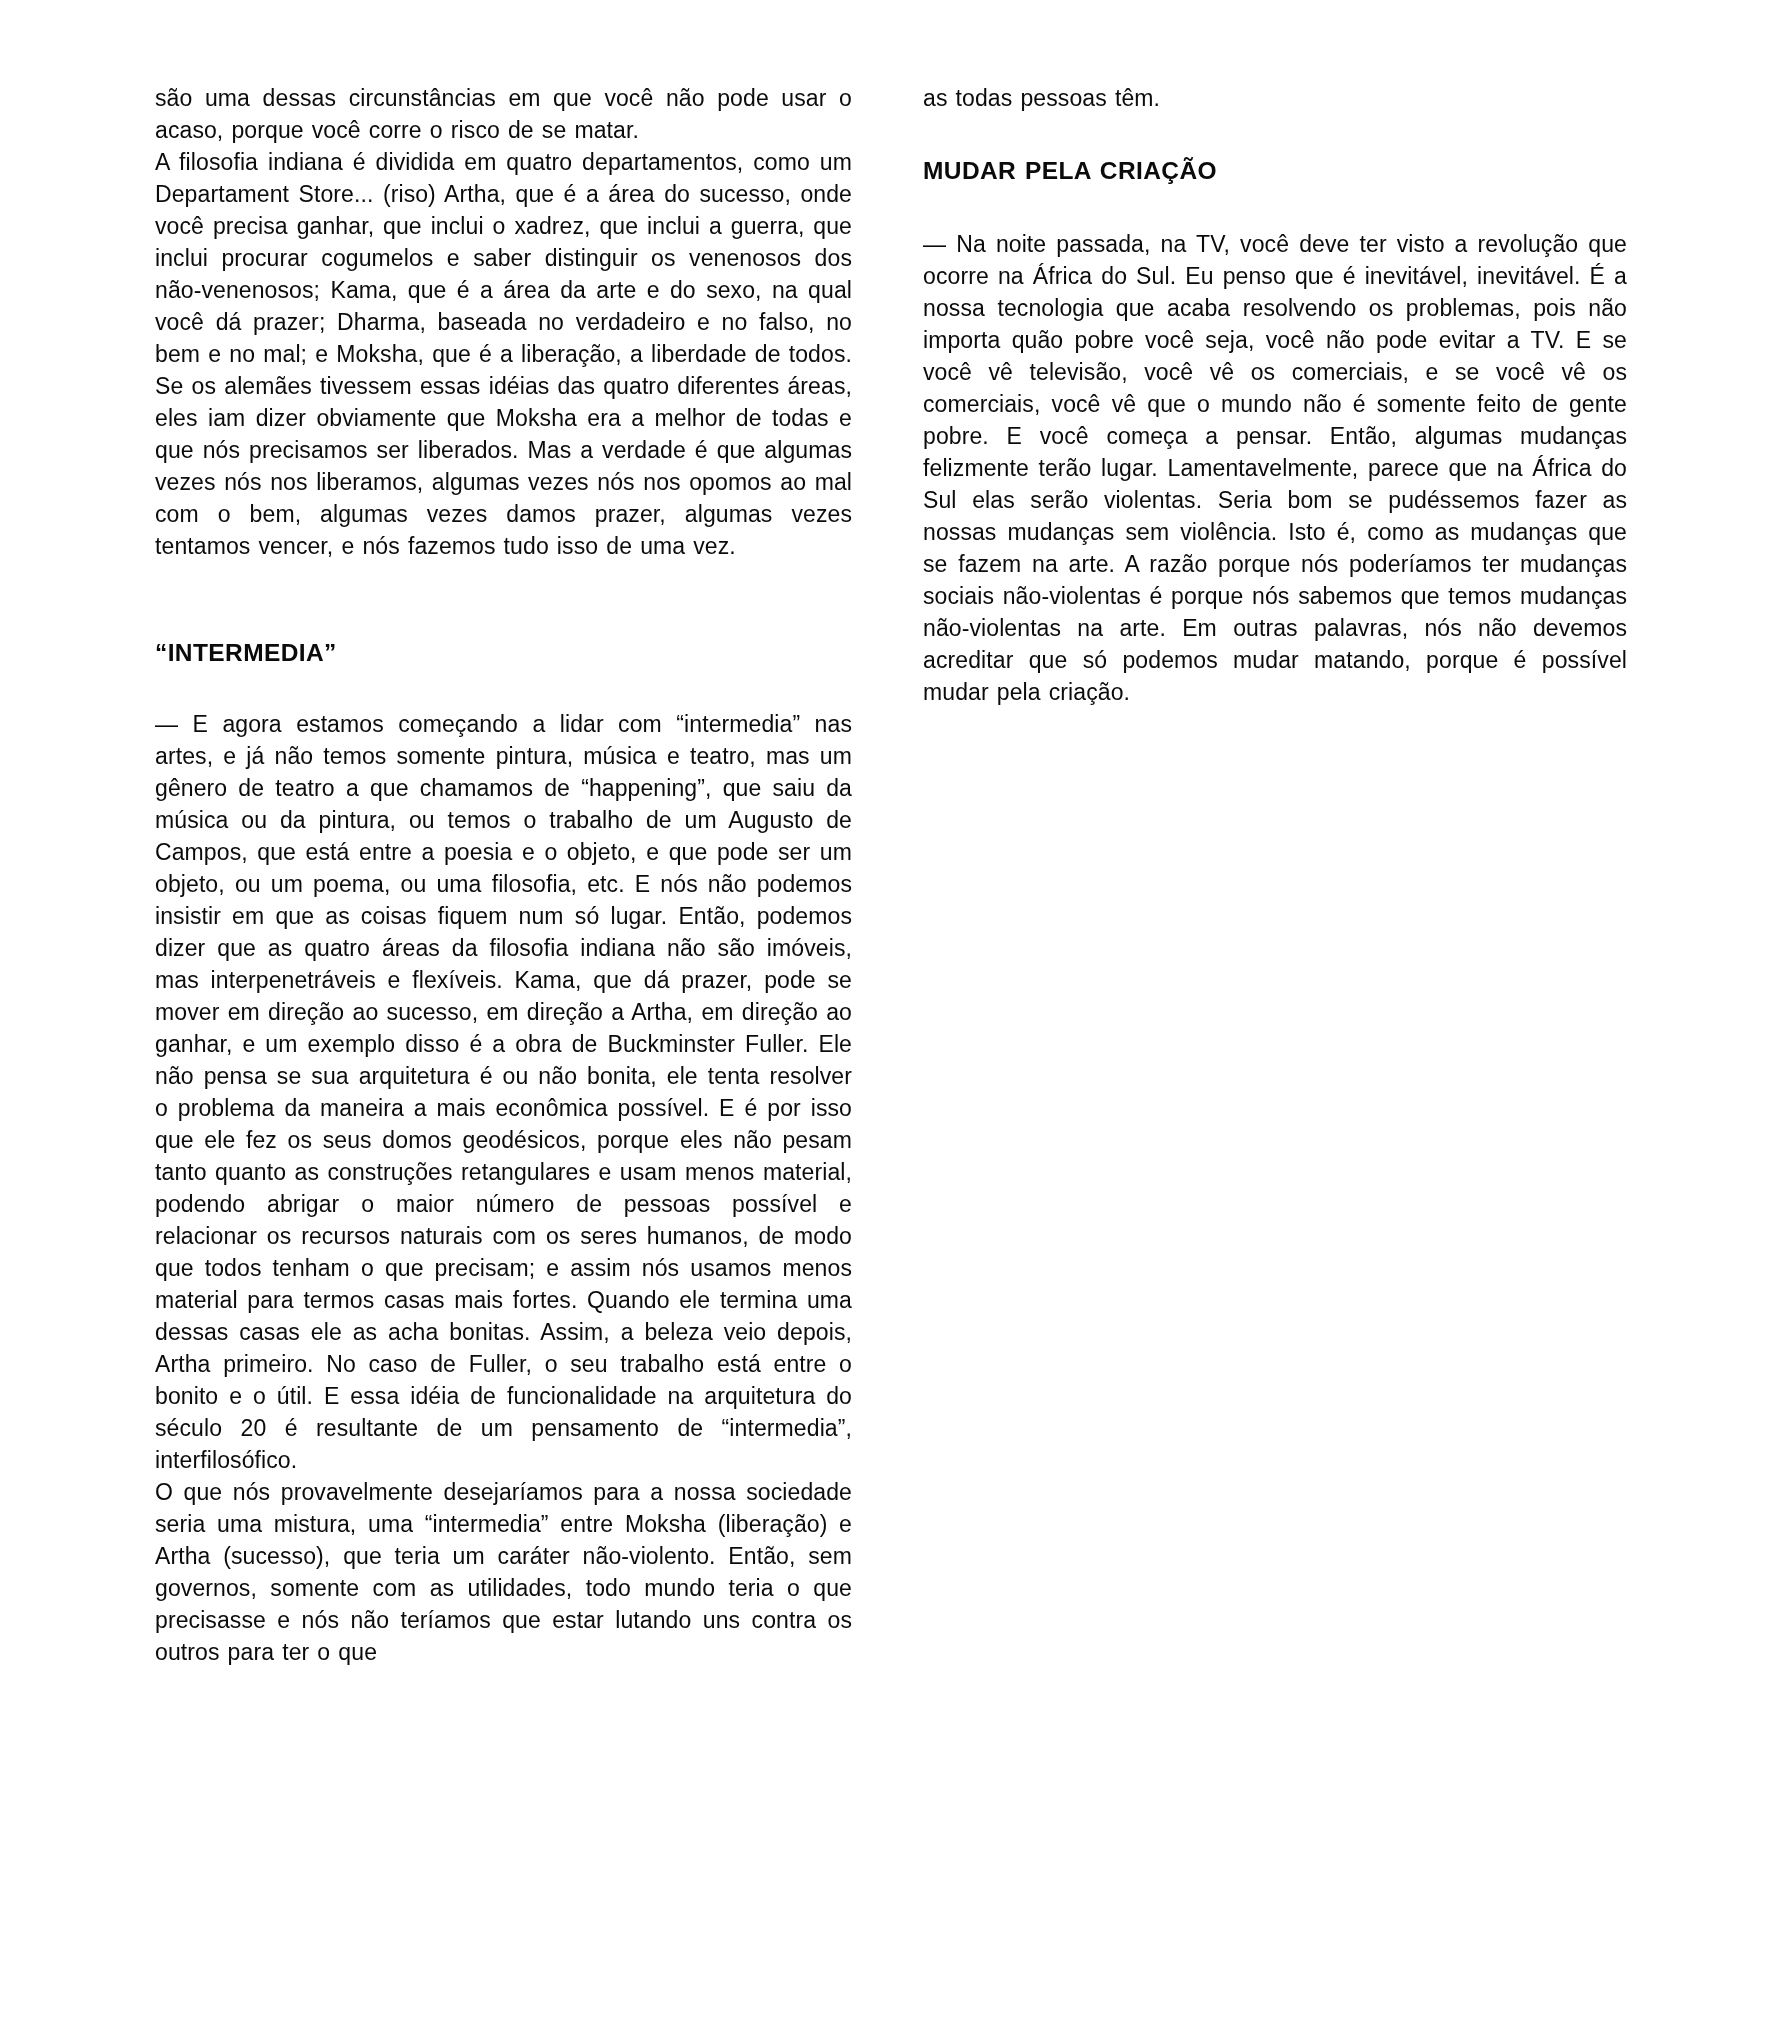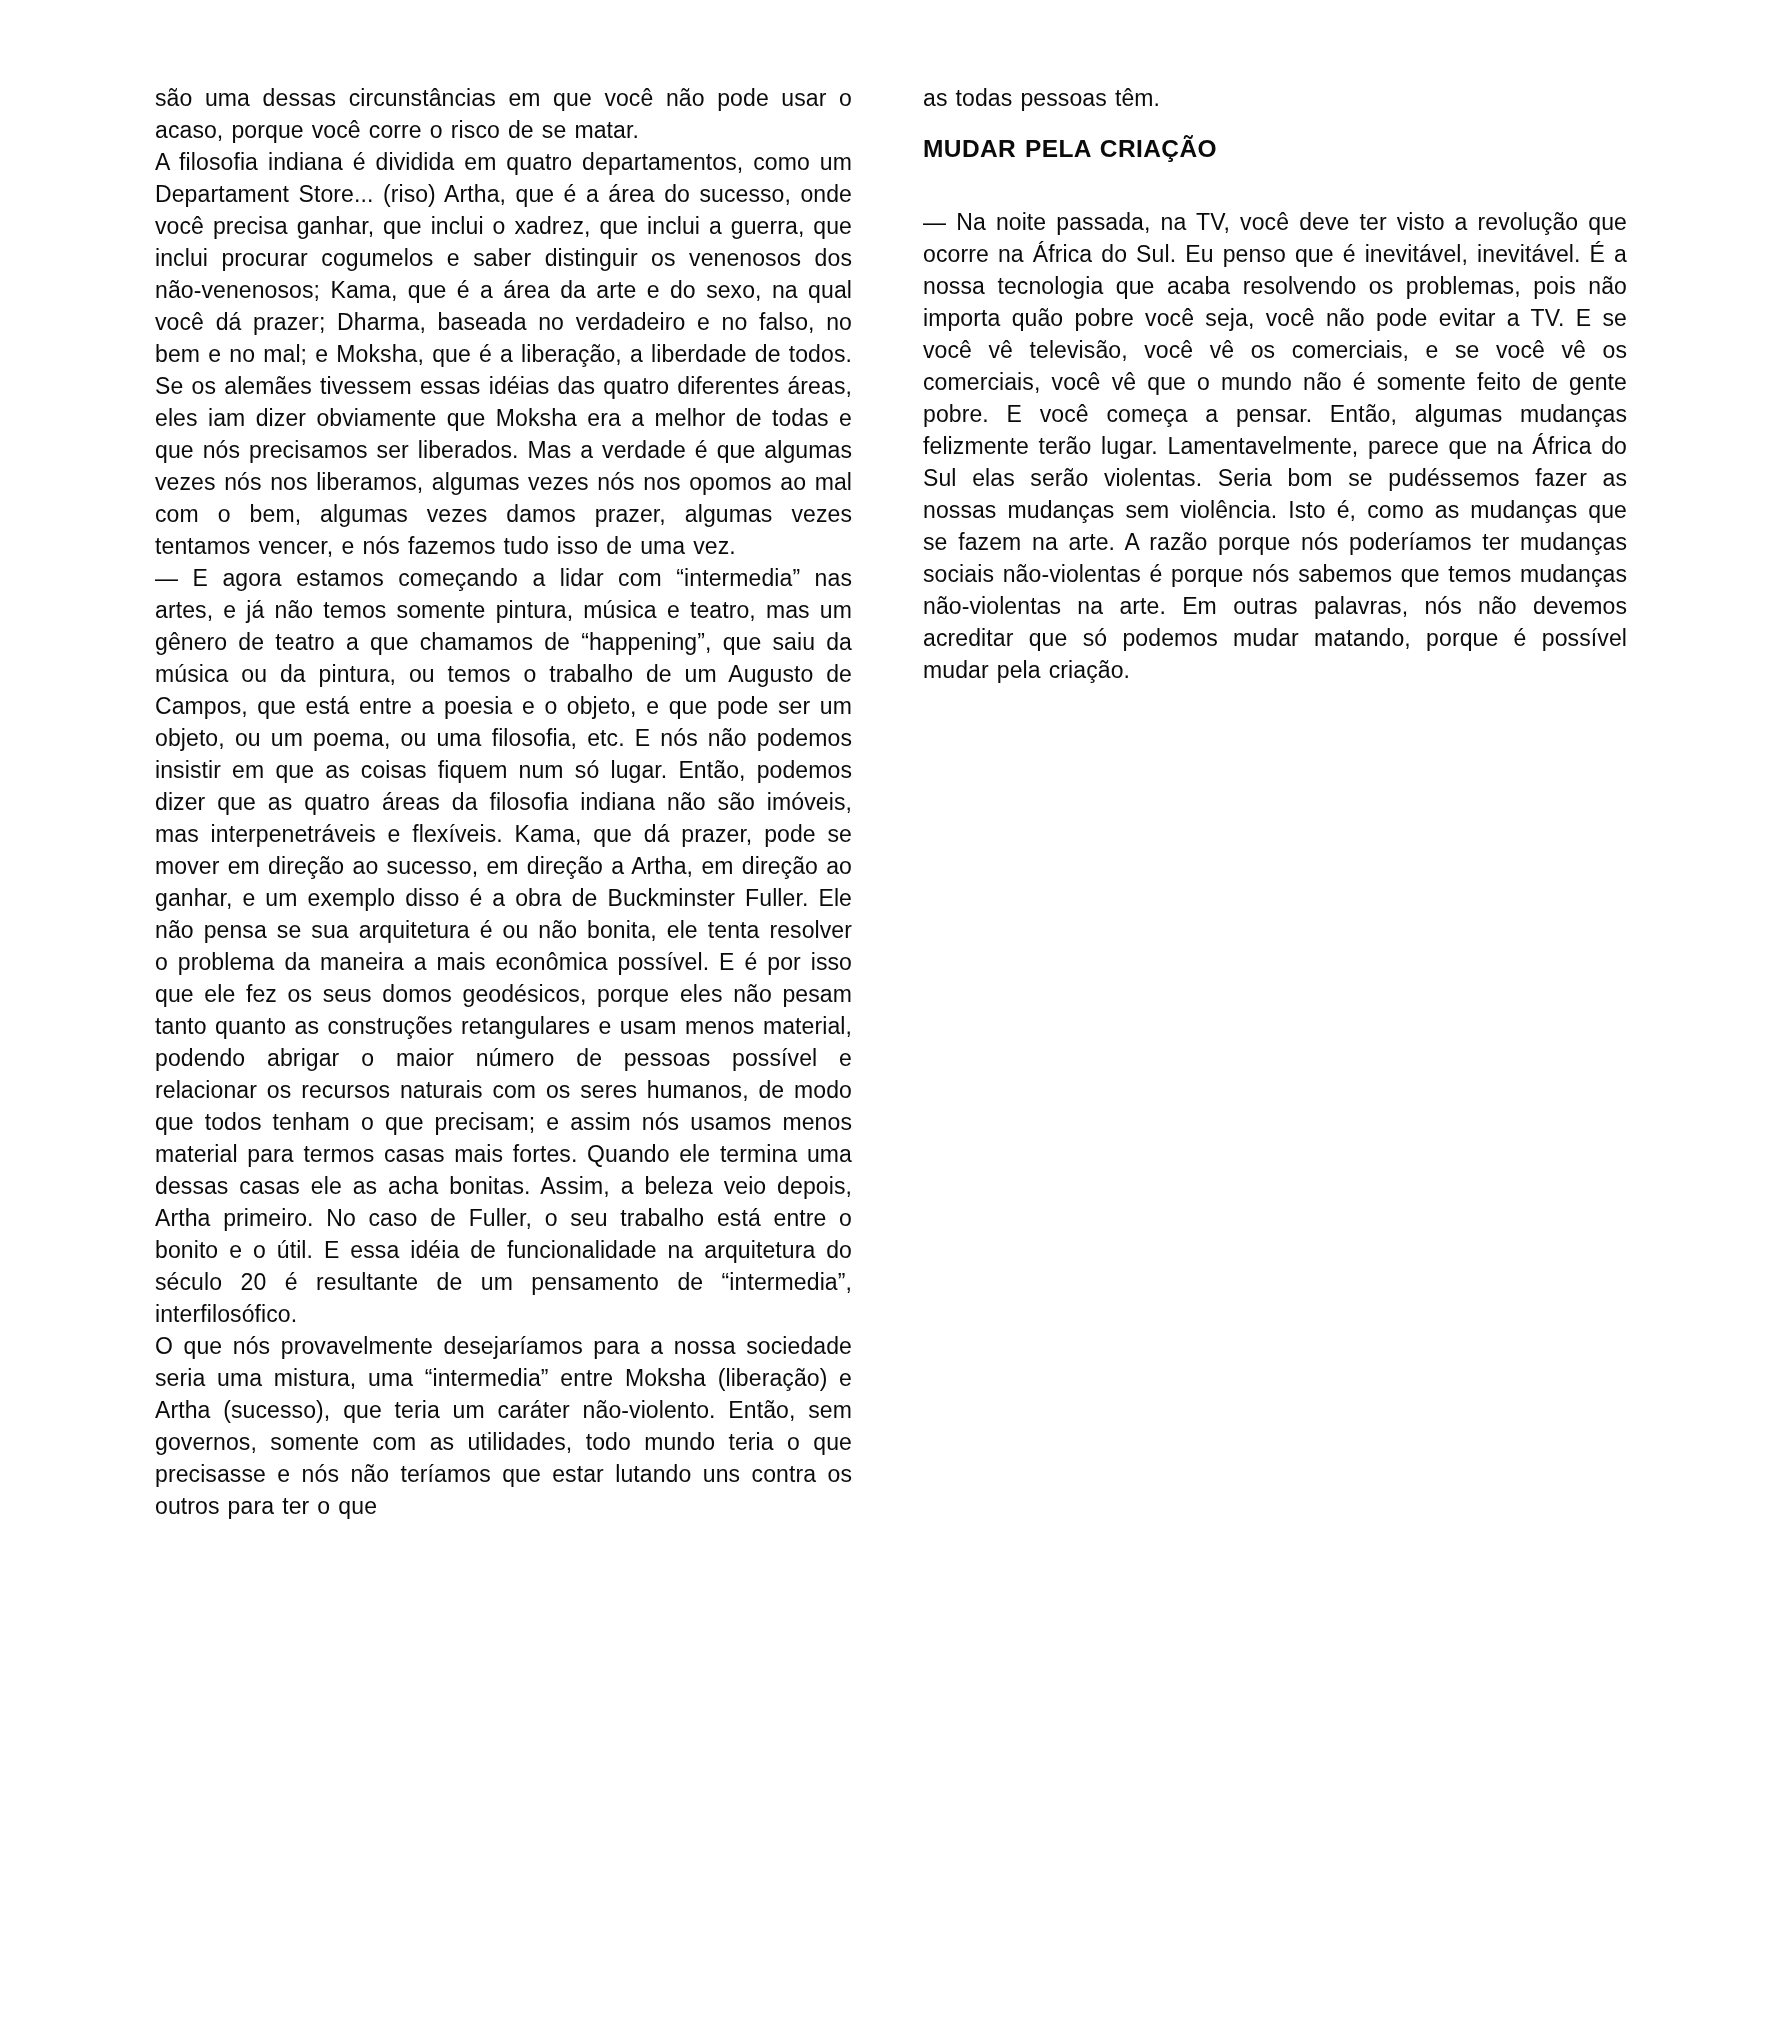--- a/index.html
+++ b/index.html
@@ -32,30 +32,31 @@
     padding: 0;
   }
   h2.heading {
     font-size: 24.5px;
     font-weight: bold;
     letter-spacing: 0.4px;
     text-align: left;
     margin: 0;
   }
   .column-left  h2.heading { margin: 75px 0 39px 0; }
-  .column-right h2.heading { margin: 19px 0 41px 0; }
+  .column-right h2.heading { margin: 41px 0 41px 0; }
   b.bold-term { font-weight: normal; }
 </style>
 </head>
 <body>
 
 <div class="page">
   <div class="column column-left">
       <p class="para"><span class="text-run">são uma dessas circunstâncias em que você não pode usar o acaso, porque você corre o risco de se matar.</span></p>
       <p class="para"><span class="text-run">A filosofia indiana é dividida em quatro departamentos, como um Departament Store... (riso) </span><b class="bold-term">Artha,</b><span class="text-run"> que é a área do sucesso, onde você precisa ganhar, que inclui o xadrez, que inclui a guerra, que inclui procurar cogumelos e saber distinguir os venenosos dos não-venenosos; </span><b class="bold-term">Kama,</b><span class="text-run"> que é a área da arte e do sexo, na qual você dá prazer; </span><b class="bold-term">Dharma,</b><span class="text-run"> baseada no verdadeiro e no falso, no bem e no mal; e </span><b class="bold-term">Moksha,</b><span class="text-run"> que é a liberação, a liberdade de todos. Se os alemães tivessem essas idéias das quatro diferentes áreas, eles iam dizer obviamente que </span><b class="bold-term">Moksha</b><span class="text-run"> era a melhor de todas e que nós precisamos ser liberados. Mas a verdade é que algumas vezes nós nos liberamos, algumas vezes nós nos opomos ao mal com o bem, algumas vezes damos prazer, algumas vezes tentamos vencer, e nós fazemos tudo isso de uma vez.</span></p>
+      <h2 class="heading">“INTERMEDIA”</h2>
       <p class="para"><span class="text-run">— E agora estamos começando a lidar com “intermedia” nas artes, e já não temos somente pintura, música e teatro, mas um gênero de teatro a que chamamos de “happening”, que saiu da música ou da pintura, ou temos o trabalho de um Augusto de Campos, que está entre a poesia e o objeto, e que pode ser um objeto, ou um poema, ou uma filosofia, etc. E nós não podemos insistir em que as coisas fiquem num só lugar. Então, podemos dizer que as quatro áreas da filosofia indiana não são imóveis, mas interpenetráveis e flexíveis. </span><b class="bold-term">Kama,</b><span class="text-run"> que dá prazer, pode se mover em direção ao sucesso, em direção a </span><b class="bold-term">Artha,</b><span class="text-run"> em direção ao ganhar, e um exemplo disso é a obra de Buckminster Fuller. Ele não pensa se sua arquitetura é ou não bonita, ele tenta resolver o problema da maneira a mais econômica possível. E é por isso que ele fez os seus domos geodésicos, porque eles não pesam tanto quanto as construções retangulares e usam menos material, podendo abrigar o maior número de pessoas possível e relacionar os recursos naturais com os seres humanos, de modo que todos tenham o que precisam; e assim nós usamos menos material para termos casas mais fortes. Quando ele termina uma dessas casas ele as acha bonitas. Assim, a beleza veio depois, </span><b class="bold-term">Artha</b><span class="text-run"> primeiro. No caso de Fuller, o seu trabalho está entre o bonito e o útil. E essa idéia de funcionalidade na arquitetura do século 20 é resultante de um pensamento de “intermedia”, interfilosófico.</span></p>
       <p class="para"><span class="text-run">O que nós provavelmente desejaríamos para a nossa sociedade seria uma mistura, uma “intermedia” entre </span><b class="bold-term">Moksha</b><span class="text-run"> (liberação) e </span><b class="bold-term">Artha</b><span class="text-run"> (sucesso), que teria um caráter não-violento. Então, sem governos, somente com as utilidades, todo mundo teria o que precisasse e nós não teríamos que estar lutando uns contra os outros para ter o que</span></p>
     </div>
   <div class="column column-right">
       <p class="para"><span class="text-run">as todas pessoas têm.</span></p>
       <h2 class="heading">MUDAR PELA CRIAÇÃO</h2>
       <p class="para"><span class="text-run">— Na noite passada, na TV, você deve ter visto a revolução que ocorre na África do Sul. Eu penso que é inevitável, inevitável. É a nossa tecnologia que acaba resolvendo os problemas, pois não importa quão pobre você seja, você não pode evitar a TV. E se você vê televisão, você vê os comerciais, e se você vê os comerciais, você vê que o mundo não é somente feito de gente pobre. E você começa a pensar. Então, algumas mudanças felizmente terão lugar. Lamentavelmente, parece que na África do Sul elas serão violentas. Seria bom se pudéssemos fazer as nossas mudanças sem violência. Isto é, como as mudanças que se fazem na arte. A razão porque nós poderíamos ter mudanças sociais não-violentas é porque nós sabemos que temos mudanças não-violentas na arte. Em outras palavras, nós não devemos acreditar que só podemos mudar matando, porque é possível mudar pela criação.</span></p>
     </div>
 </div>
 

